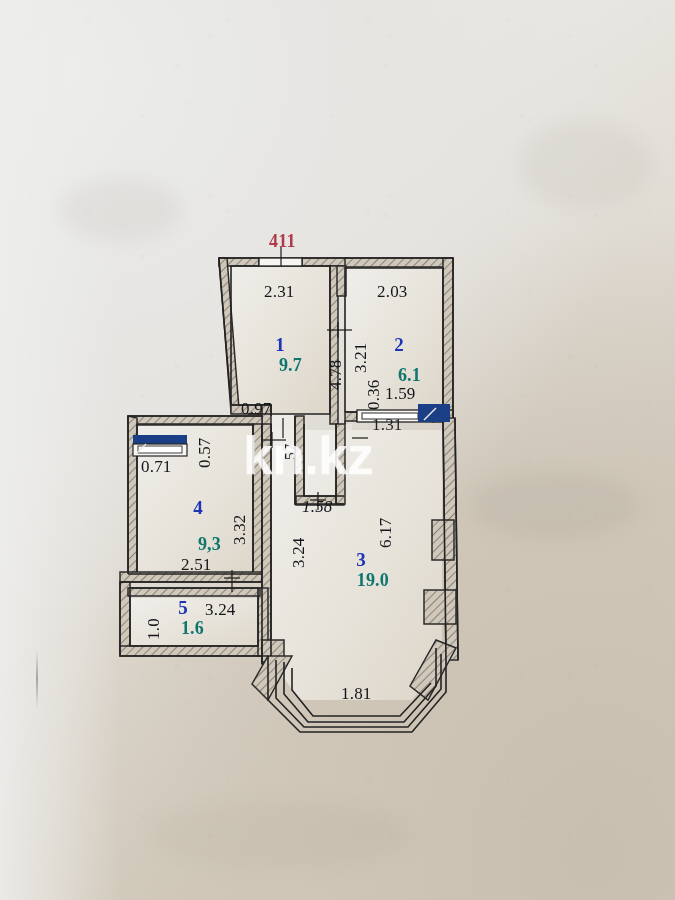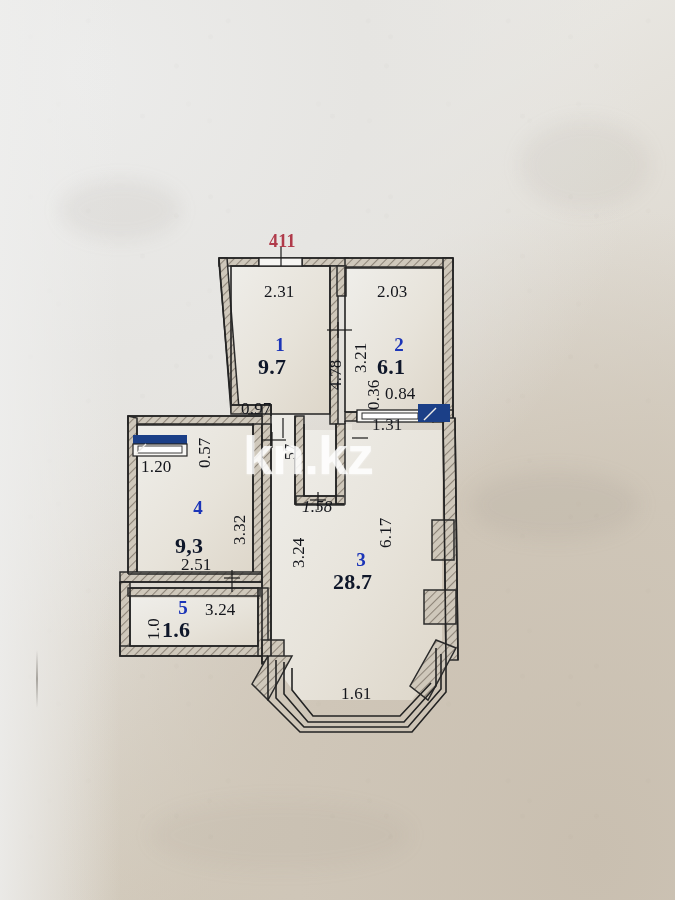--- a/index.html
+++ b/index.html
@@ -51,22 +51,22 @@
     line-height:1;
     letter-spacing:.2px;
   }
   .dim{font-size:17px;}
   .dim.v{transform-origin:left top;}
   .roomno{
     color:#1c35b8;font-weight:bold;font-size:19px;
     text-align:center;
   }
   .roomar{
-    color:#0f172a;font-weight:bold;font-size:22px;
-    text-align:left;
+    color:#0f766e;font-weight:bold;font-size:18px;
+    text-align:right;
   }
   .redtag{
     color:#b03a4a;font-weight:bold;font-size:18px;
     font-family:"Liberation Serif", serif;
   }
 
   
   .wm{
     position:absolute;
     left:243px;top:424px;
@@ -241,51 +241,51 @@
       <line x1="262" y1="440" x2="286" y2="440"></line>
       <line x1="272" y1="432" x2="272" y2="448"></line>
     </g>
   </svg>
 
   <div class="lbl redtag" style="left:269px;top:232px;">411</div>
 
   <div class="lbl dim" style="left:264px;top:283px;">2.31</div>
   <div class="lbl dim" style="left:377px;top:283px;">2.03</div>
   <div class="lbl dim" style="left:241px;top:400px;">0.97</div>
-  <div class="lbl dim" style="left:385px;top:385px;">0.84</div>
-  <div class="lbl dim" style="left:141px;top:458px;">1.20</div>
+  <div class="lbl dim" style="left:385px;top:385px;">1.59</div>
+  <div class="lbl dim" style="left:141px;top:458px;">0.71</div>
   <div class="lbl dim" style="left:302px;top:498px;font-style:italic;">1.58</div>
   <div class="lbl dim" style="left:181px;top:556px;">2.51</div>
   <div class="lbl dim" style="left:205px;top:601px;">3.24</div>
-  <div class="lbl dim" style="left:341px;top:685px;">1.61</div>
+  <div class="lbl dim" style="left:341px;top:685px;">1.81</div>
   <div class="lbl dim" style="left:372px;top:416px;opacity:.93;">1.31</div>
 
   <div class="lbl dim v" style="left:327px;top:390px;transform:rotate(-90deg);">4.78</div>
   <div class="lbl dim v" style="left:352px;top:373px;transform:rotate(-90deg);">3.21</div>
   <div class="lbl dim v" style="left:365px;top:410px;transform:rotate(-90deg);">0.36</div>
   <div class="lbl dim v" style="left:196px;top:468px;transform:rotate(-90deg);">0.57</div>
   <div class="lbl dim v" style="left:283px;top:460px;transform:rotate(-90deg);font-size:16px;">57</div>
   <div class="lbl dim v" style="left:231px;top:545px;transform:rotate(-90deg);">3.32</div>
   <div class="lbl dim v" style="left:290px;top:568px;transform:rotate(-90deg);">3.24</div>
   <div class="lbl dim v" style="left:145px;top:640px;transform:rotate(-90deg);">1.0</div>
   <div class="lbl dim v" style="left:377px;top:548px;transform:rotate(-90deg);">6.17</div>
 
   <div style="position:absolute;left:258px;top:335px;width:44px;">
     <div class="lbl roomno" style="position:static;">1</div>
     <div class="lbl roomar" style="position:static;margin-top:2px;">9.7</div>
   </div>
 
   <div style="position:absolute;left:377px;top:335px;width:44px;">
     <div class="lbl roomno" style="position:static;">2</div>
-    <div class="lbl roomar" style="position:static;margin-top:2px;font-family:Liberation Serif, serif;">6.1</div>
+    <div class="lbl roomar" style="position:static;margin-top:12px;font-family:Liberation Serif, serif;">6.1</div>
   </div>
 
   <div style="position:absolute;left:333px;top:550px;width:56px;">
     <div class="lbl roomno" style="position:static;">3</div>
-    <div class="lbl roomar" style="position:static;margin-top:2px;">28.7</div>
+    <div class="lbl roomar" style="position:static;margin-top:2px;">19.0</div>
   </div>
 
   <div style="position:absolute;left:175px;top:498px;width:46px;">
     <div class="lbl roomno" style="position:static;">4</div>
     <div class="lbl roomar" style="position:static;margin-top:18px;">9,3</div>
   </div>
 
   <div style="position:absolute;left:162px;top:598px;width:42px;">
     <div class="lbl roomno" style="position:static;">5</div>
     <div class="lbl roomar" style="position:static;margin-top:2px;">1.6</div>

